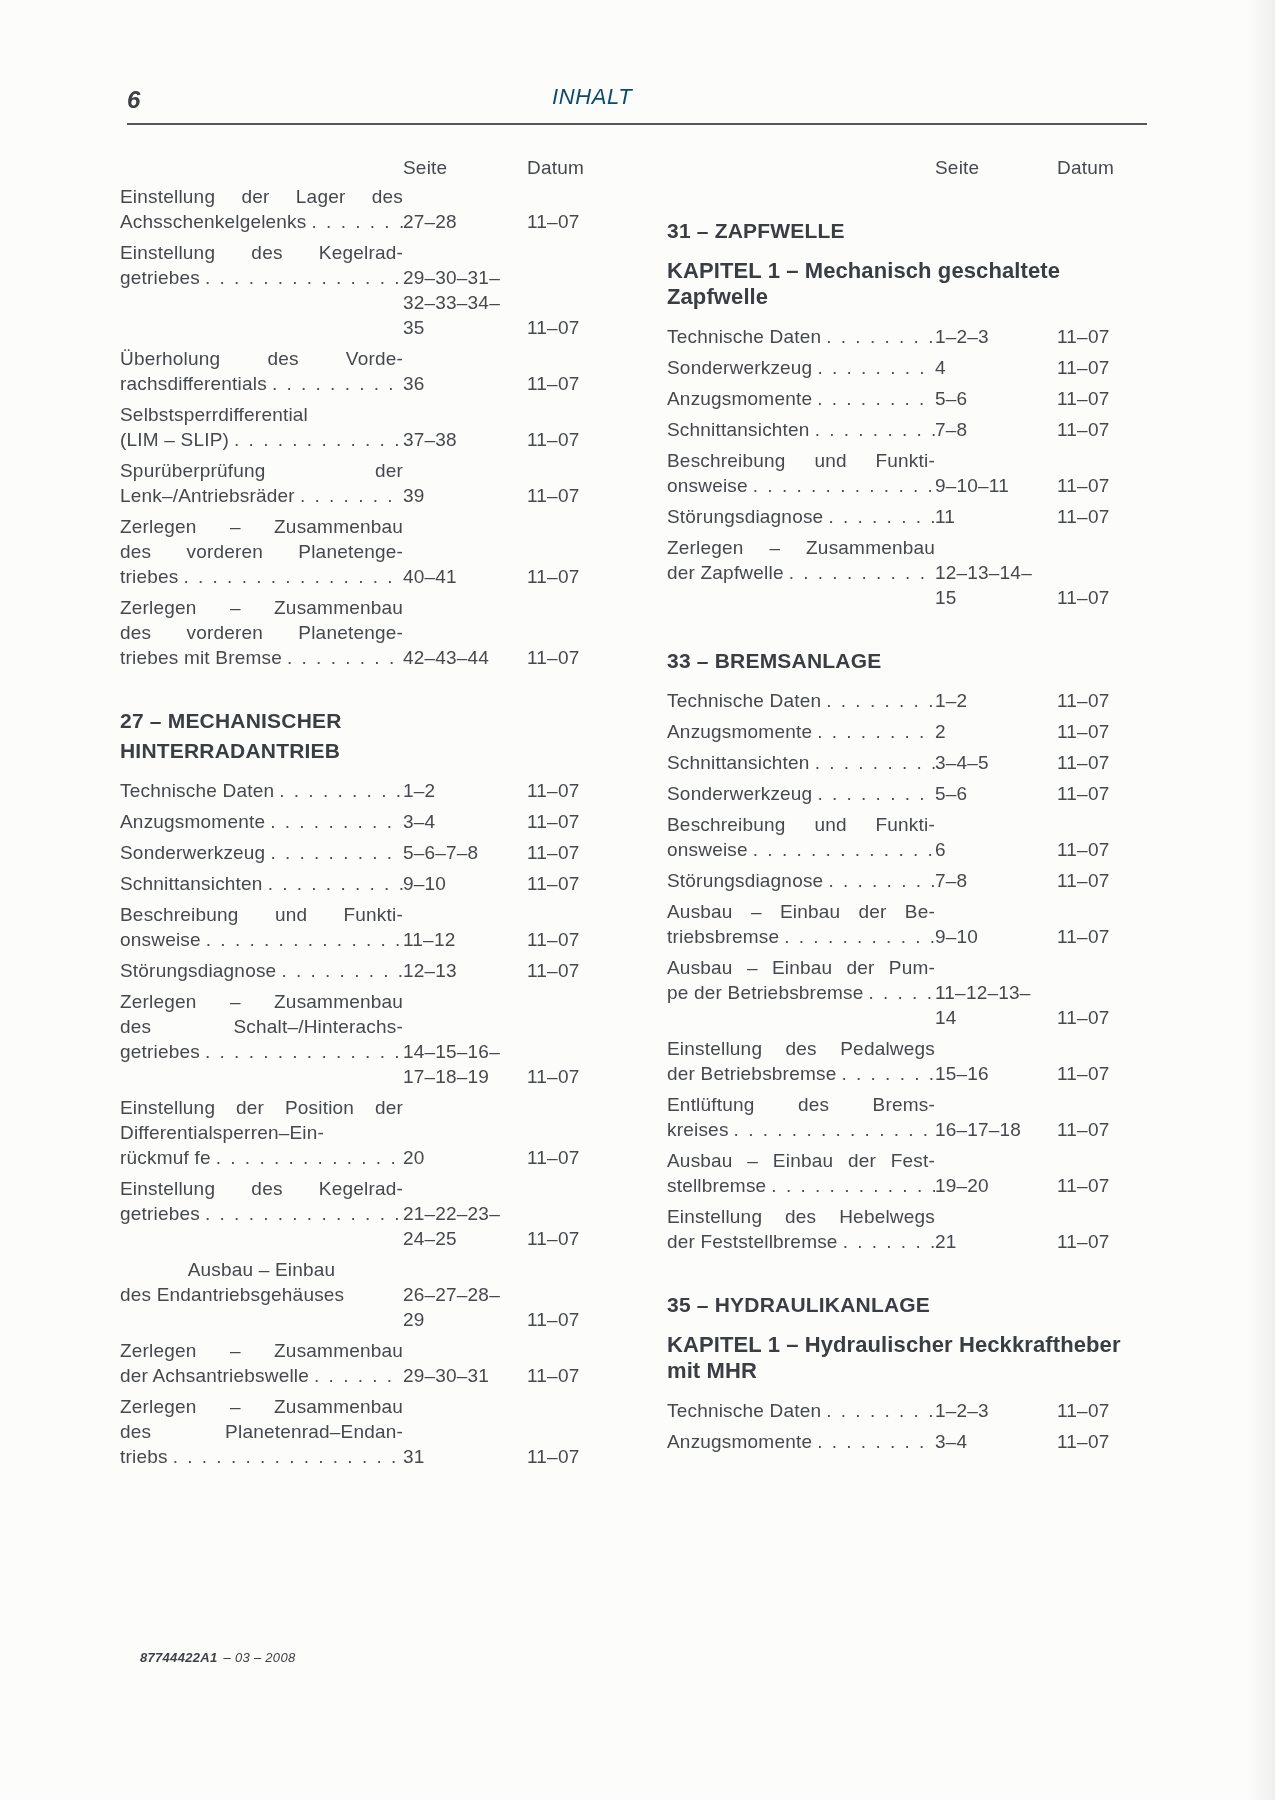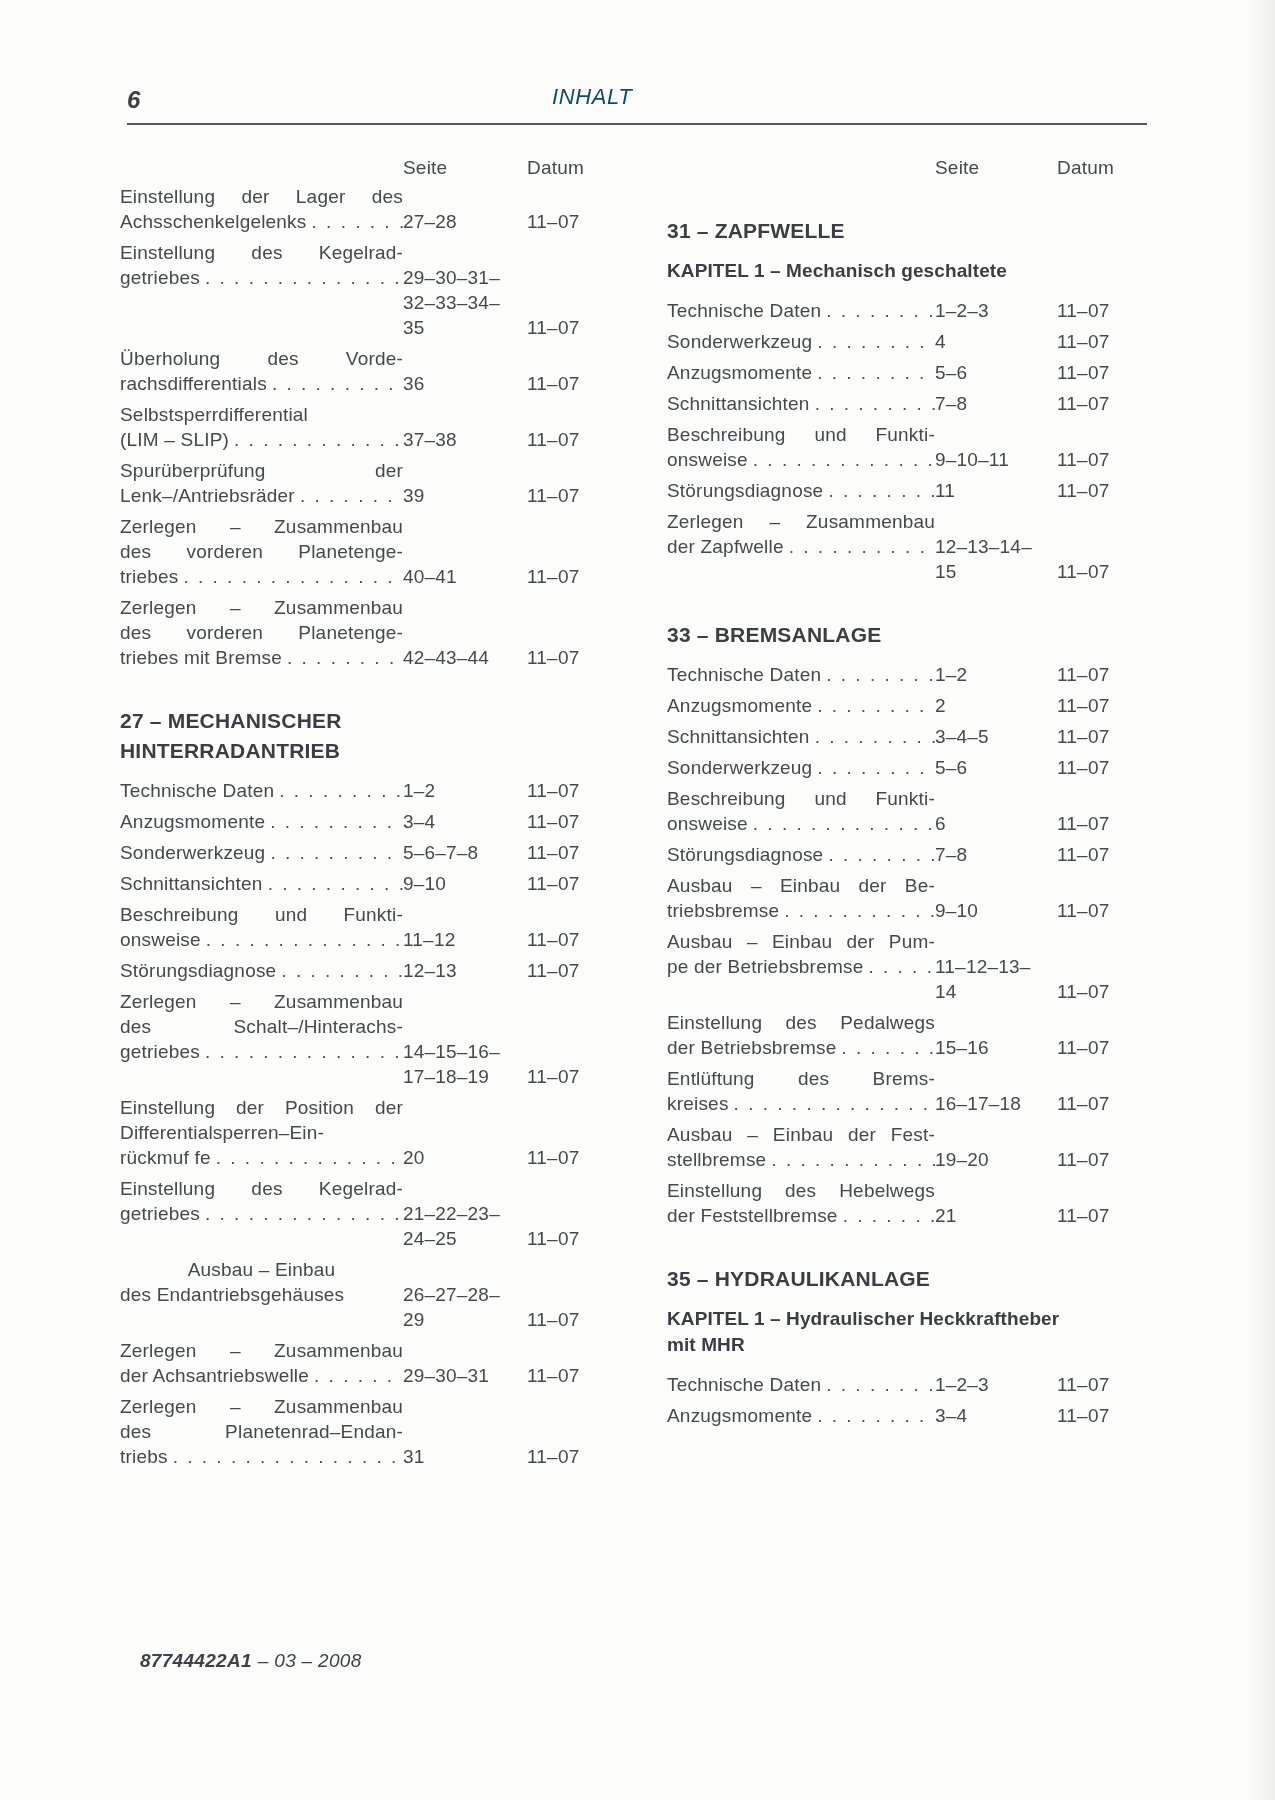--- a/index.html
+++ b/index.html
@@ -25,22 +25,22 @@
   .thead{margin-bottom:4px}
   .block.entry{margin-bottom:6px}
   .jl{text-align:justify;text-align-last:justify}
   .nojust .jl{text-align:center;text-align-last:auto}
   .fl{display:flex;align-items:center}
   .lt{white-space:nowrap}
   .dots{flex:1 1 auto;overflow:hidden;white-space:nowrap;margin-left:5px;padding-right:8px;color:#4a4e52}
   .dots::after{content:". . . . . . . . . . . . . . . . . . . . . . . . . . . . . . . . . . .";letter-spacing:2px}
   .sv,.dv{white-space:nowrap}
   .heading{font-weight:bold;font-size:21px;line-height:30px;color:#3a3e42;margin-top:36px;margin-bottom:12px;letter-spacing:.2px}
-  .subheading{font-weight:bold;font-size:19px;line-height:26px;color:#3a3e42;margin-top:4px;margin-bottom:14px;letter-spacing:.1px}
-  .footer{position:absolute;left:140px;top:1650px;font-size:19px;font-style:italic;color:#3e4246;letter-spacing:.3px}
+  .subheading{font-weight:bold;font-size:22px;line-height:26px;color:#3a3e42;margin-top:4px;margin-bottom:14px;letter-spacing:.1px}
+  .footer{position:absolute;left:140px;top:1650px;font-size:13px;font-style:italic;color:#3e4246;letter-spacing:.3px}
   .fcode{font-weight:bold}
   .frest{margin-left:6px}
 </style>
 </head>
 <body>
 
 <div class="page">
   <span class="pageno">6</span>
   <span class="ptitle">INHALT</span>
   <div class="rule"></div>
@@ -445,20 +445,21 @@
       <div class="trow thead">
         <div class="c lab"></div>
         <div class="c sei"><span>Seite</span></div>
         <div class="c dat"><span>Datum</span></div>
       </div>
       <div class="block heading">
         <div class="hl">31 – ZAPFWELLE</div>
       </div>
       <div class="block subheading">
         <div class="hl">KAPITEL 1 – Mechanisch geschaltete</div>
+        <div class="hl">Zapfwelle</div>
       </div>
       <div class="block entry">
         <div class="trow">
           <div class="c lab">
             <div class="fl">
               <span class="lt">Technische Daten</span>
               <span class="dots"></span>
             </div>
           </div>
           <div class="c sei"><span class="sv">1–2–3</span></div>

